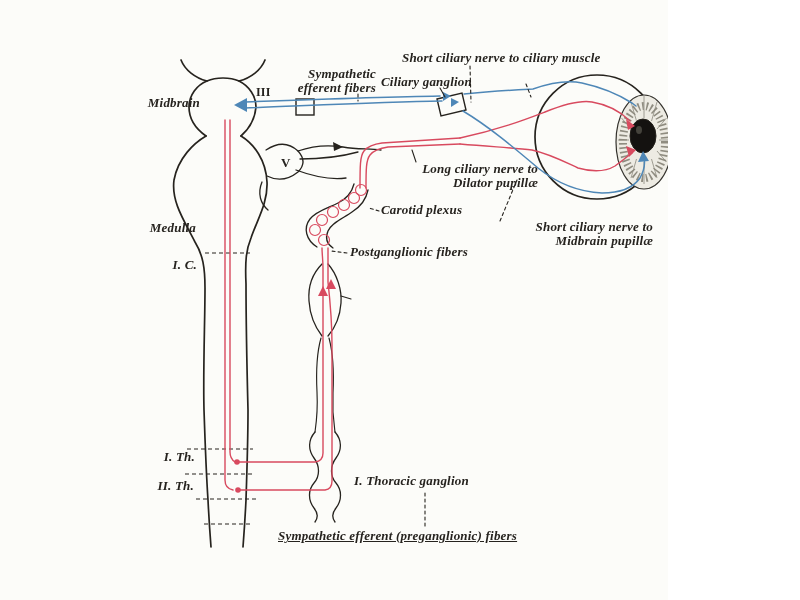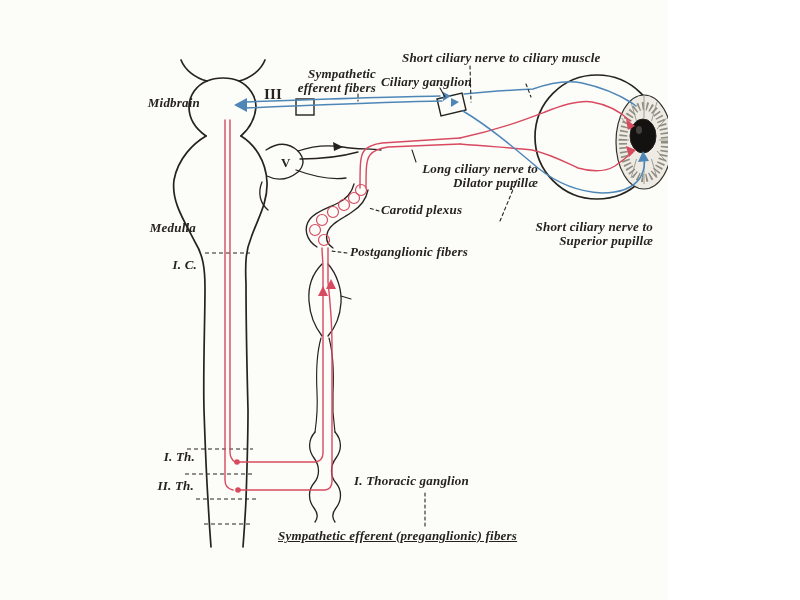--- a/index.html
+++ b/index.html
@@ -13,21 +13,21 @@
     font-size:13px;line-height:1.08;white-space:nowrap;letter-spacing:.2px;
   }
   .lbl.center{text-align:right;white-space:normal;}
   .lbl.right{text-align:right;}
   .numeral{font-style:normal;font-weight:700;}
   
   #lb-shortciliarymuscle{left:402px;top:51px;}
   #lb-ciliaryganglion{left:381px;top:75px;}
   #lb-sympefferent{left:268px;top:67px;width:108px;}
   #lb-midbrain{left:128px;top:96px;width:72px;}
-  #lb-iii{left:256px;top:86px;font-size:15px;margin-left:8px;}
+  #lb-iii{left:256px;top:86px;font-size:12px;}
   #lb-v{left:281px;top:156px;font-size:13px;}
   #lb-longciliary{left:392px;top:162px;width:146px;}
   #lb-carotid{left:381px;top:203px;}
   #lb-sphincter{left:503px;top:220px;width:150px;}
   #lb-medulla{left:128px;top:221px;width:68px;}
   #lb-ic{left:128px;top:258px;width:69px;}
   #lb-postgang{left:350px;top:245px;}
   #lb-supcerv{left:352px;top:292px;}
   #lb-ith{left:128px;top:450px;width:67px;}
   #lb-iith{left:126px;top:479px;width:68px;}
@@ -180,21 +180,21 @@
 
   <div class="lbl center" id="lb-longciliary">
     <span>Long ciliary nerve to</span><br>
     <span>Dilator pupillæ</span>
   </div>
 
   <div class="lbl" id="lb-carotid">Carotid plexus</div>
 
   <div class="lbl center" id="lb-sphincter">
     <span>Short ciliary nerve to</span><br>
-    <span>Superior pupillæ</span>
+    <span>Midbrain pupillæ</span>
   </div>
 
   <div class="lbl right" id="lb-medulla">Medulla</div>
 
   <div class="lbl right" id="lb-ic">I. C.</div>
 
   <div class="lbl" id="lb-postgang">Postganglionic fibers</div>
 
 
   <div class="lbl right" id="lb-ith">I. Th.</div>

